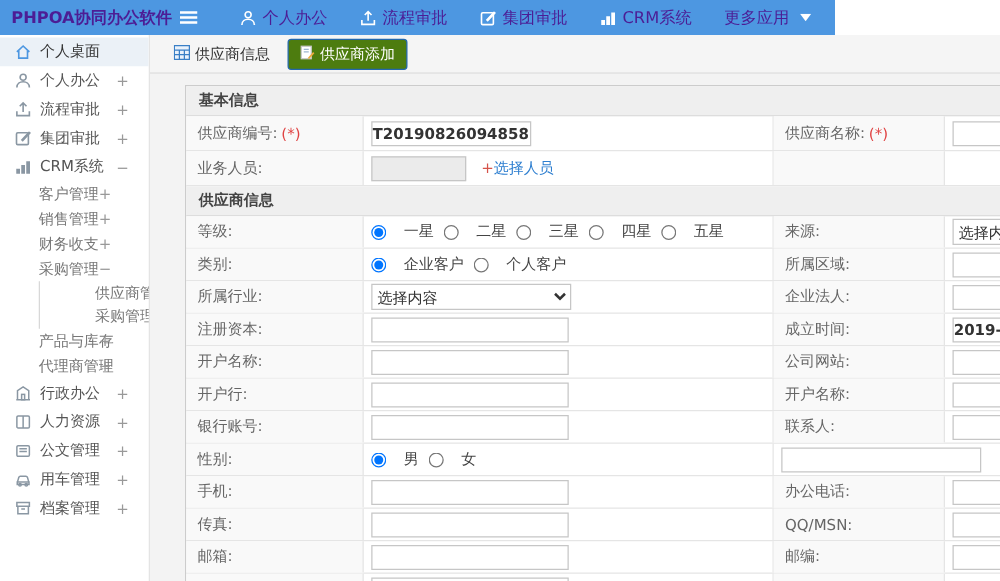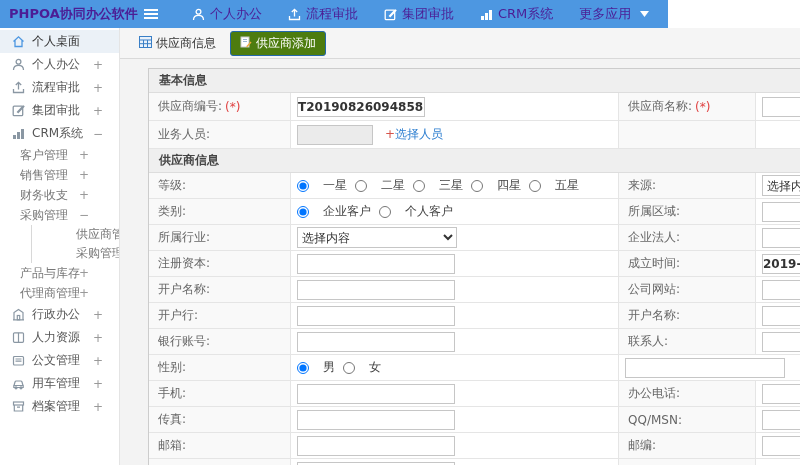--- a/index.html
+++ b/index.html
@@ -18,21 +18,21 @@
   .caret { margin-left:4px; }
 
   
   .sidebar { position:absolute; left:0; top:28px; width:120px; height:437px; background:#fff;
     border-right:1px solid #e4e4e4; overflow:hidden; z-index:20; padding-top:2px; }
   .side-item { position:relative; display:flex; align-items:center; height:23px; padding-left:12px;
     color:#555; cursor:pointer; white-space:nowrap; }
   .side-item .icon { width:13px; height:13px; margin-right:7px; color:#8a97a3; display:flex; align-items:center; }
   .side-item.active { background:#ebf1f7; color:#333; }
   .side-item.active .icon { color:#4d97e1; }
-  .side-sub { height:20px; padding-left:20px; color:#777; }
+  .side-sub { height:20px; padding-left:31px; color:#777; }
   .side-subsub { height:19px; padding-left:44px; color:#777; border-left:1px solid #d8d8d8; margin-left:31px; }
   .expander { position:absolute; right:16px; color:#999; font-size:12px; }
   .side-sub .expander { right:30px; }
   .inline-plus { color:#999; }
 
   
   .main { position:absolute; left:120px; top:28px; right:0; bottom:0; background:#f3f3f3; }
   .tabstrip { height:31px; background:#f5f5f5; border-bottom:1px solid #d9d9d9;
     display:flex; align-items:center; padding-left:13px; }
   .tab { display:flex; align-items:center; gap:4px; font-size:12px; color:#333; cursor:pointer; padding:4px 6px; }

